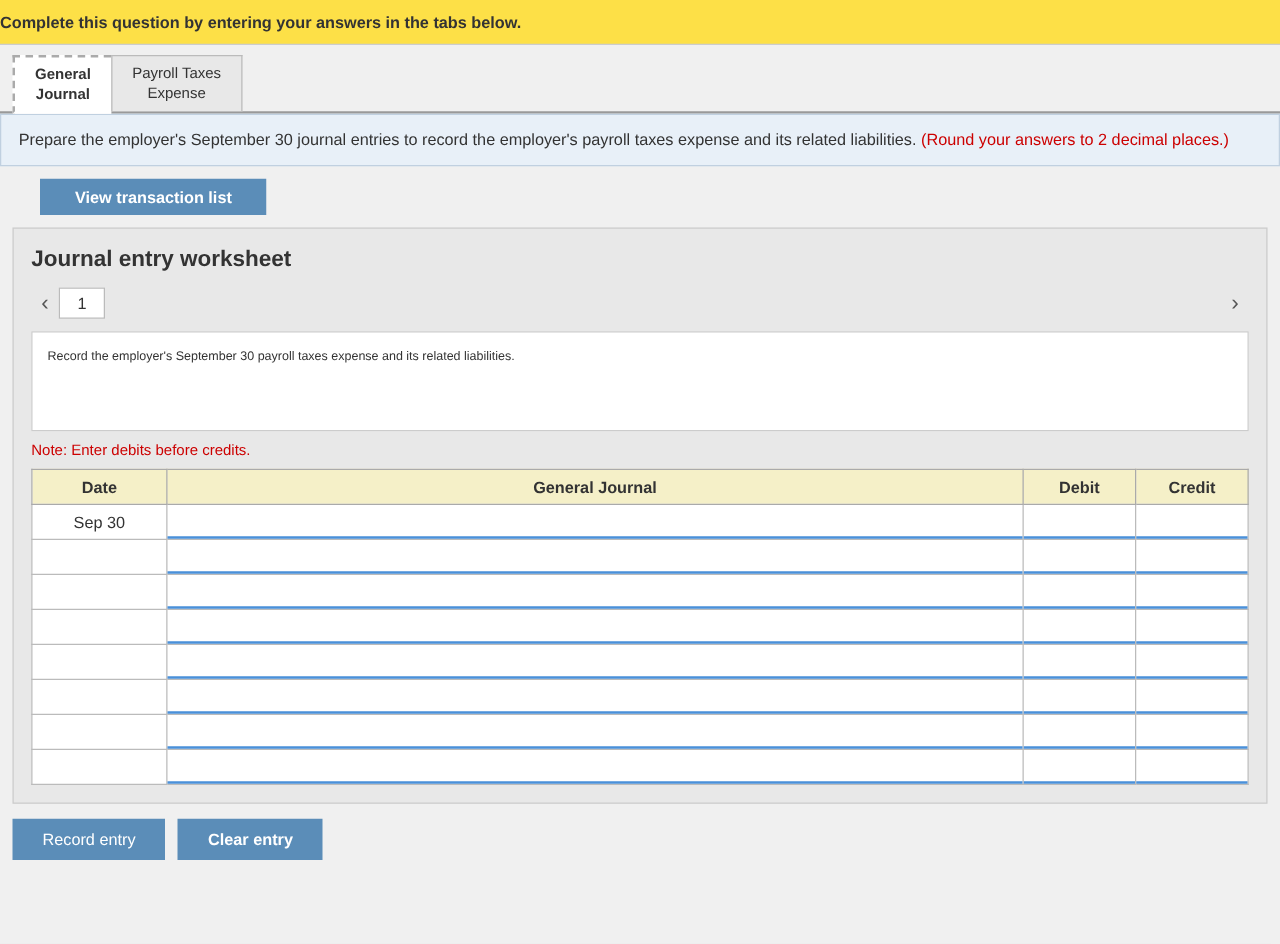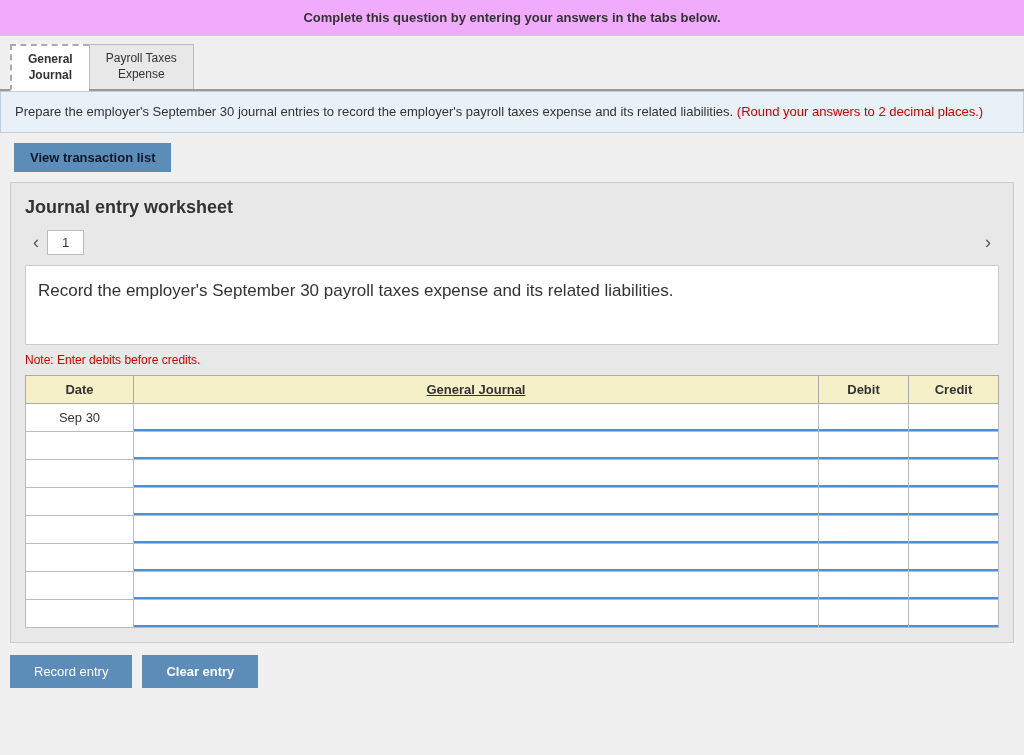--- a/index.html
+++ b/index.html
@@ -1,24 +1,23 @@
 <!DOCTYPE html>
 <html><head>
   <meta charset="utf-8">
   <style>
     * { box-sizing: border-box; margin: 0; padding: 0; }
     body { font-family: Arial, sans-serif; font-size: 13px; background: #f0f0f0; color: #333; }
 
     .top-banner {
-      background: #f0abfc;
+      background: #fde047;
       border-bottom: 1px solid #ccc;
       padding: 10px 0;
       font-weight: bold;
       font-size: 13px;
-      text-align: center;
     }
 
     .tabs-row {
       display: flex;
       background: #f0f0f0;
       padding: 8px 0 0 10px;
       border-bottom: 2px solid #999;
     }
 
     .tab {
@@ -55,24 +54,24 @@
     }
 
     .instruction-box .highlight {
       color: #cc0000;
       text-align: right;
     }
 
     .view-transaction-btn {
       display: inline-block;
       background: #5b8db8;
-      color: #0f172a;
-      border: none;
-      padding: 7px 16px;
-      margin: 10px 14px;
+      color: #ffffff;
+      border: none;
+      padding: 7px 28px;
+      margin: 10px 32px;
       font-size: 13px;
       cursor: pointer;
       font-weight: bold;
     }
 
     .worksheet-container {
       background: #e8e8e8;
       margin: 0 10px 10px 10px;
       padding: 14px;
       border: 1px solid #ccc;
@@ -110,21 +109,21 @@
 
     .nav-right {
       margin-left: auto;
     }
 
     .entry-description-box {
       background: white;
       border: 1px solid #ccc;
       padding: 12px;
       margin-bottom: 8px;
-      font-size: 17px;
+      font-size: 10px;
       line-height: 1.5;
       min-height: 80px;
     }
 
     .note-text {
       color: #cc0000;
       font-size: 12px;
       margin-bottom: 8px;
     }
 
@@ -142,21 +141,20 @@
       font-weight: bold;
       font-size: 13px;
     }
 
     .journal-table thead tr th.date-col {
       width: 108px;
     }
 
     .journal-table thead tr th.gj-col {
       width: auto;
-      text-decoration: underline;
     }
 
     .journal-table thead tr th.debit-col,
     .journal-table thead tr th.credit-col {
       width: 90px;
     }
 
     .journal-table tbody tr td {
       border: 1px solid #bbb;
       padding: 0;

